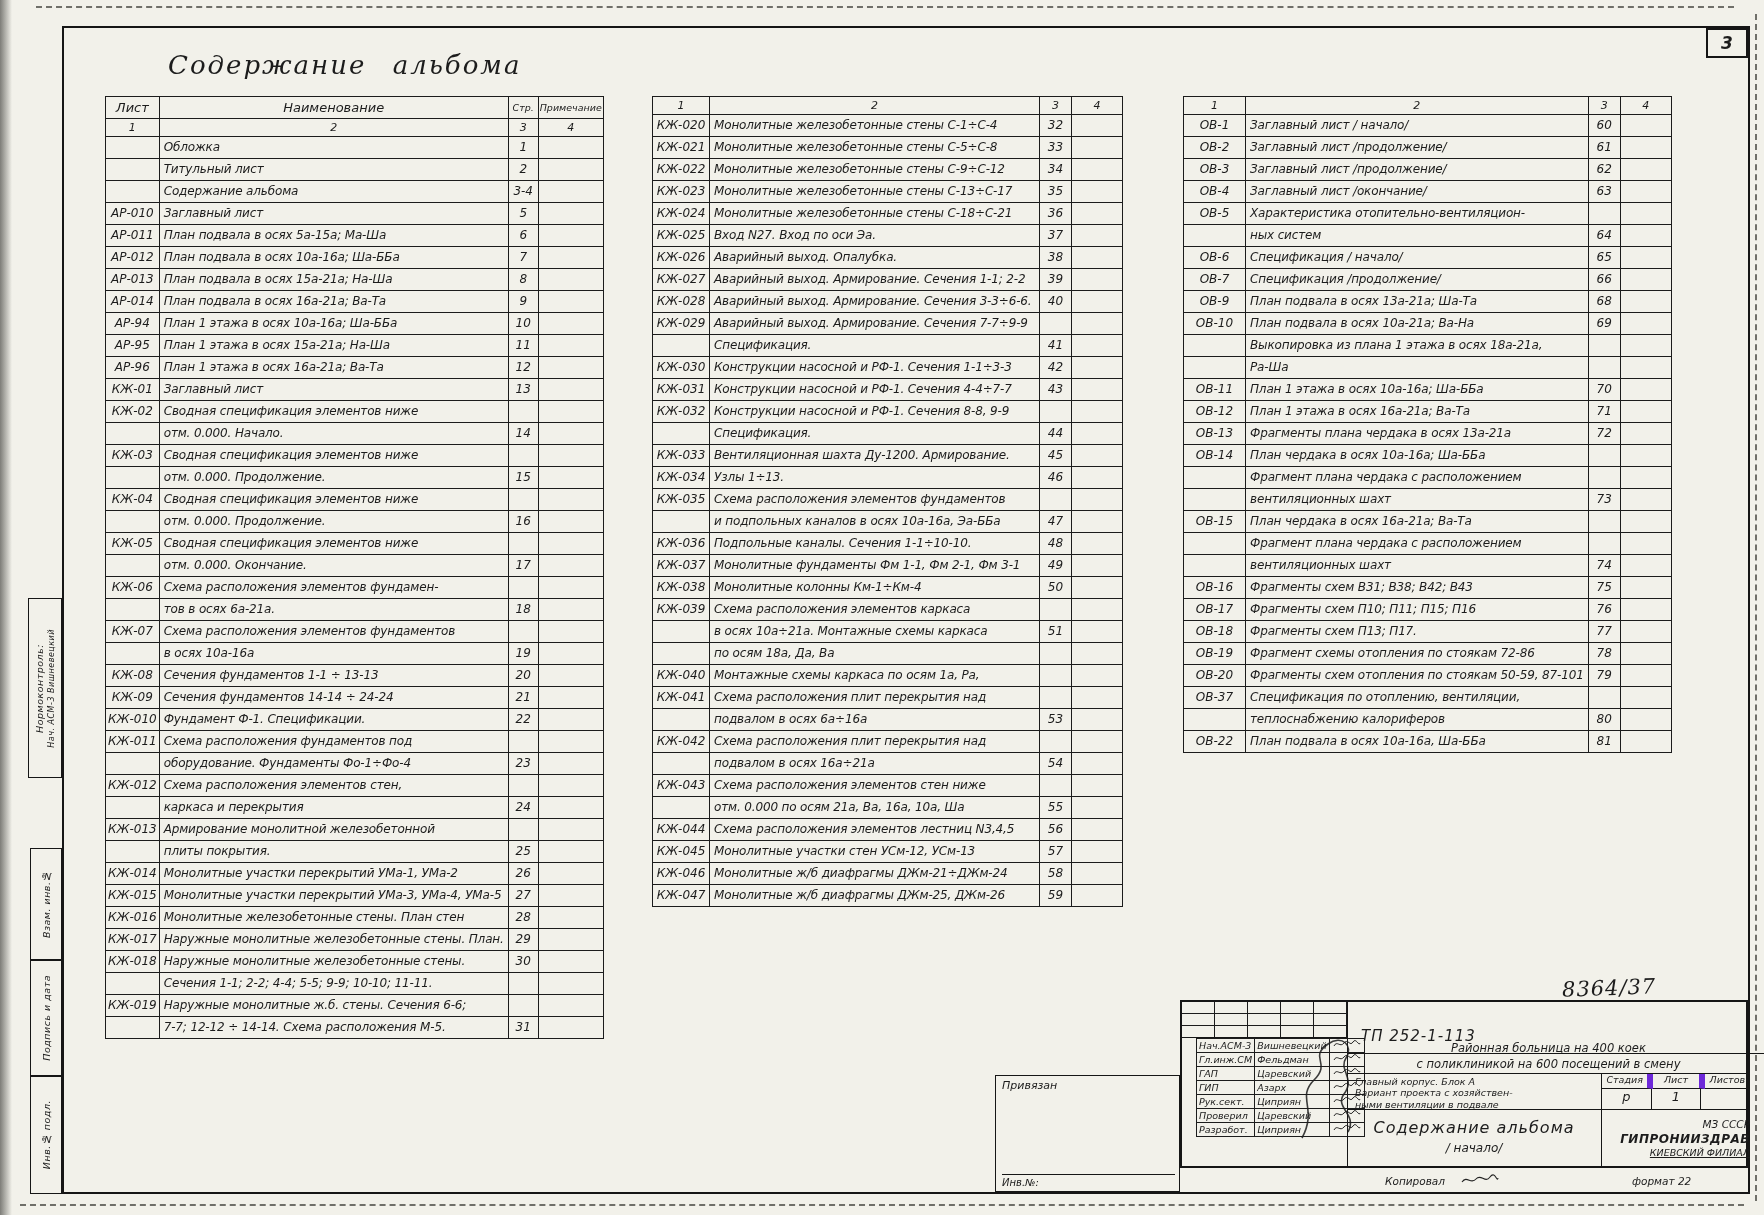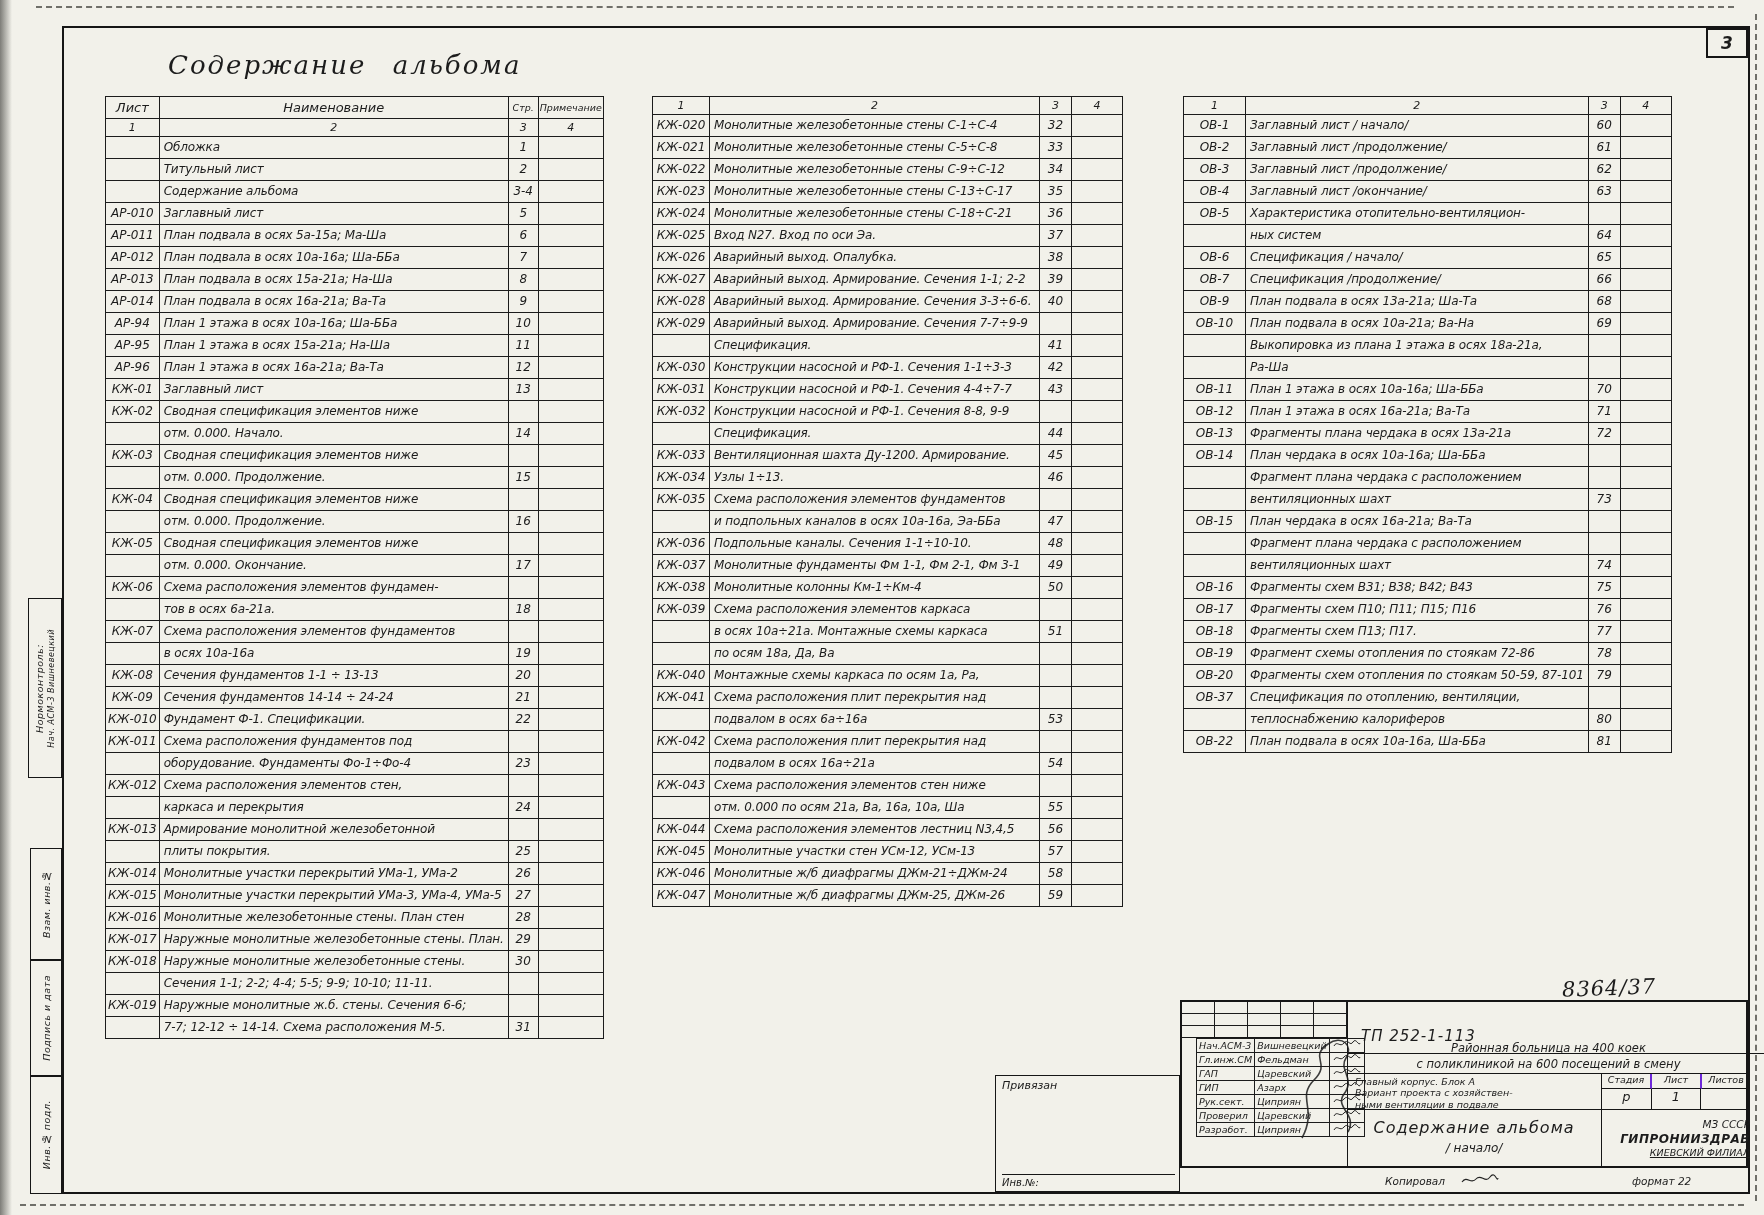--- a/index.html
+++ b/index.html
@@ -89,21 +89,21 @@
   .tb-title { position:absolute; left:165px; top:36px; width:403px; height:36px;
     border-bottom:1.3px solid #161616; text-align:center; font-size:11.5px;
     line-height:1.35; padding-top:3px; }
   .tb-object { position:absolute; left:165px; top:72px; width:255px; height:36px;
     border-bottom:1.3px solid #161616; border-right:1.3px solid #161616;
     font-size:9.5px; line-height:1.2; padding:2px 0 0 8px; }
   .tb-slg { position:absolute; left:420px; top:72px; width:148px; height:36px;
     border-bottom:1.3px solid #161616; }
   .tb-slg .slg-h, .tb-slg .slg-v { display:flex; }
   .tb-slg .slg-h span { flex:1; text-align:center; font-size:9.5px; height:15px;
-    border-bottom:1px solid #161616; border-right:2px solid #6d28d9; }
+    border-bottom:1px solid #161616; border-right:6px solid #6d28d9; }
   .tb-slg .slg-v span { flex:1; text-align:center; font-size:13px; height:20px;
     border-right:1px solid #161616; }
   .tb-slg span:last-child { border-right:none; }
   .tb-doc { position:absolute; left:165px; top:108px; width:255px; height:58px;
     border-right:1.3px solid #161616; text-align:center; padding-top:8px; }
   .tb-doc .big { font-size:16px; letter-spacing:1px; }
   .tb-doc .sub { font-size:12px; margin-top:4px; }
   .tb-org { position:absolute; left:420px; top:108px; width:148px; height:58px;
     text-align:right; padding-top:7px; line-height:1.35; }
   .tb-org .l1 { font-size:10.5px; }

